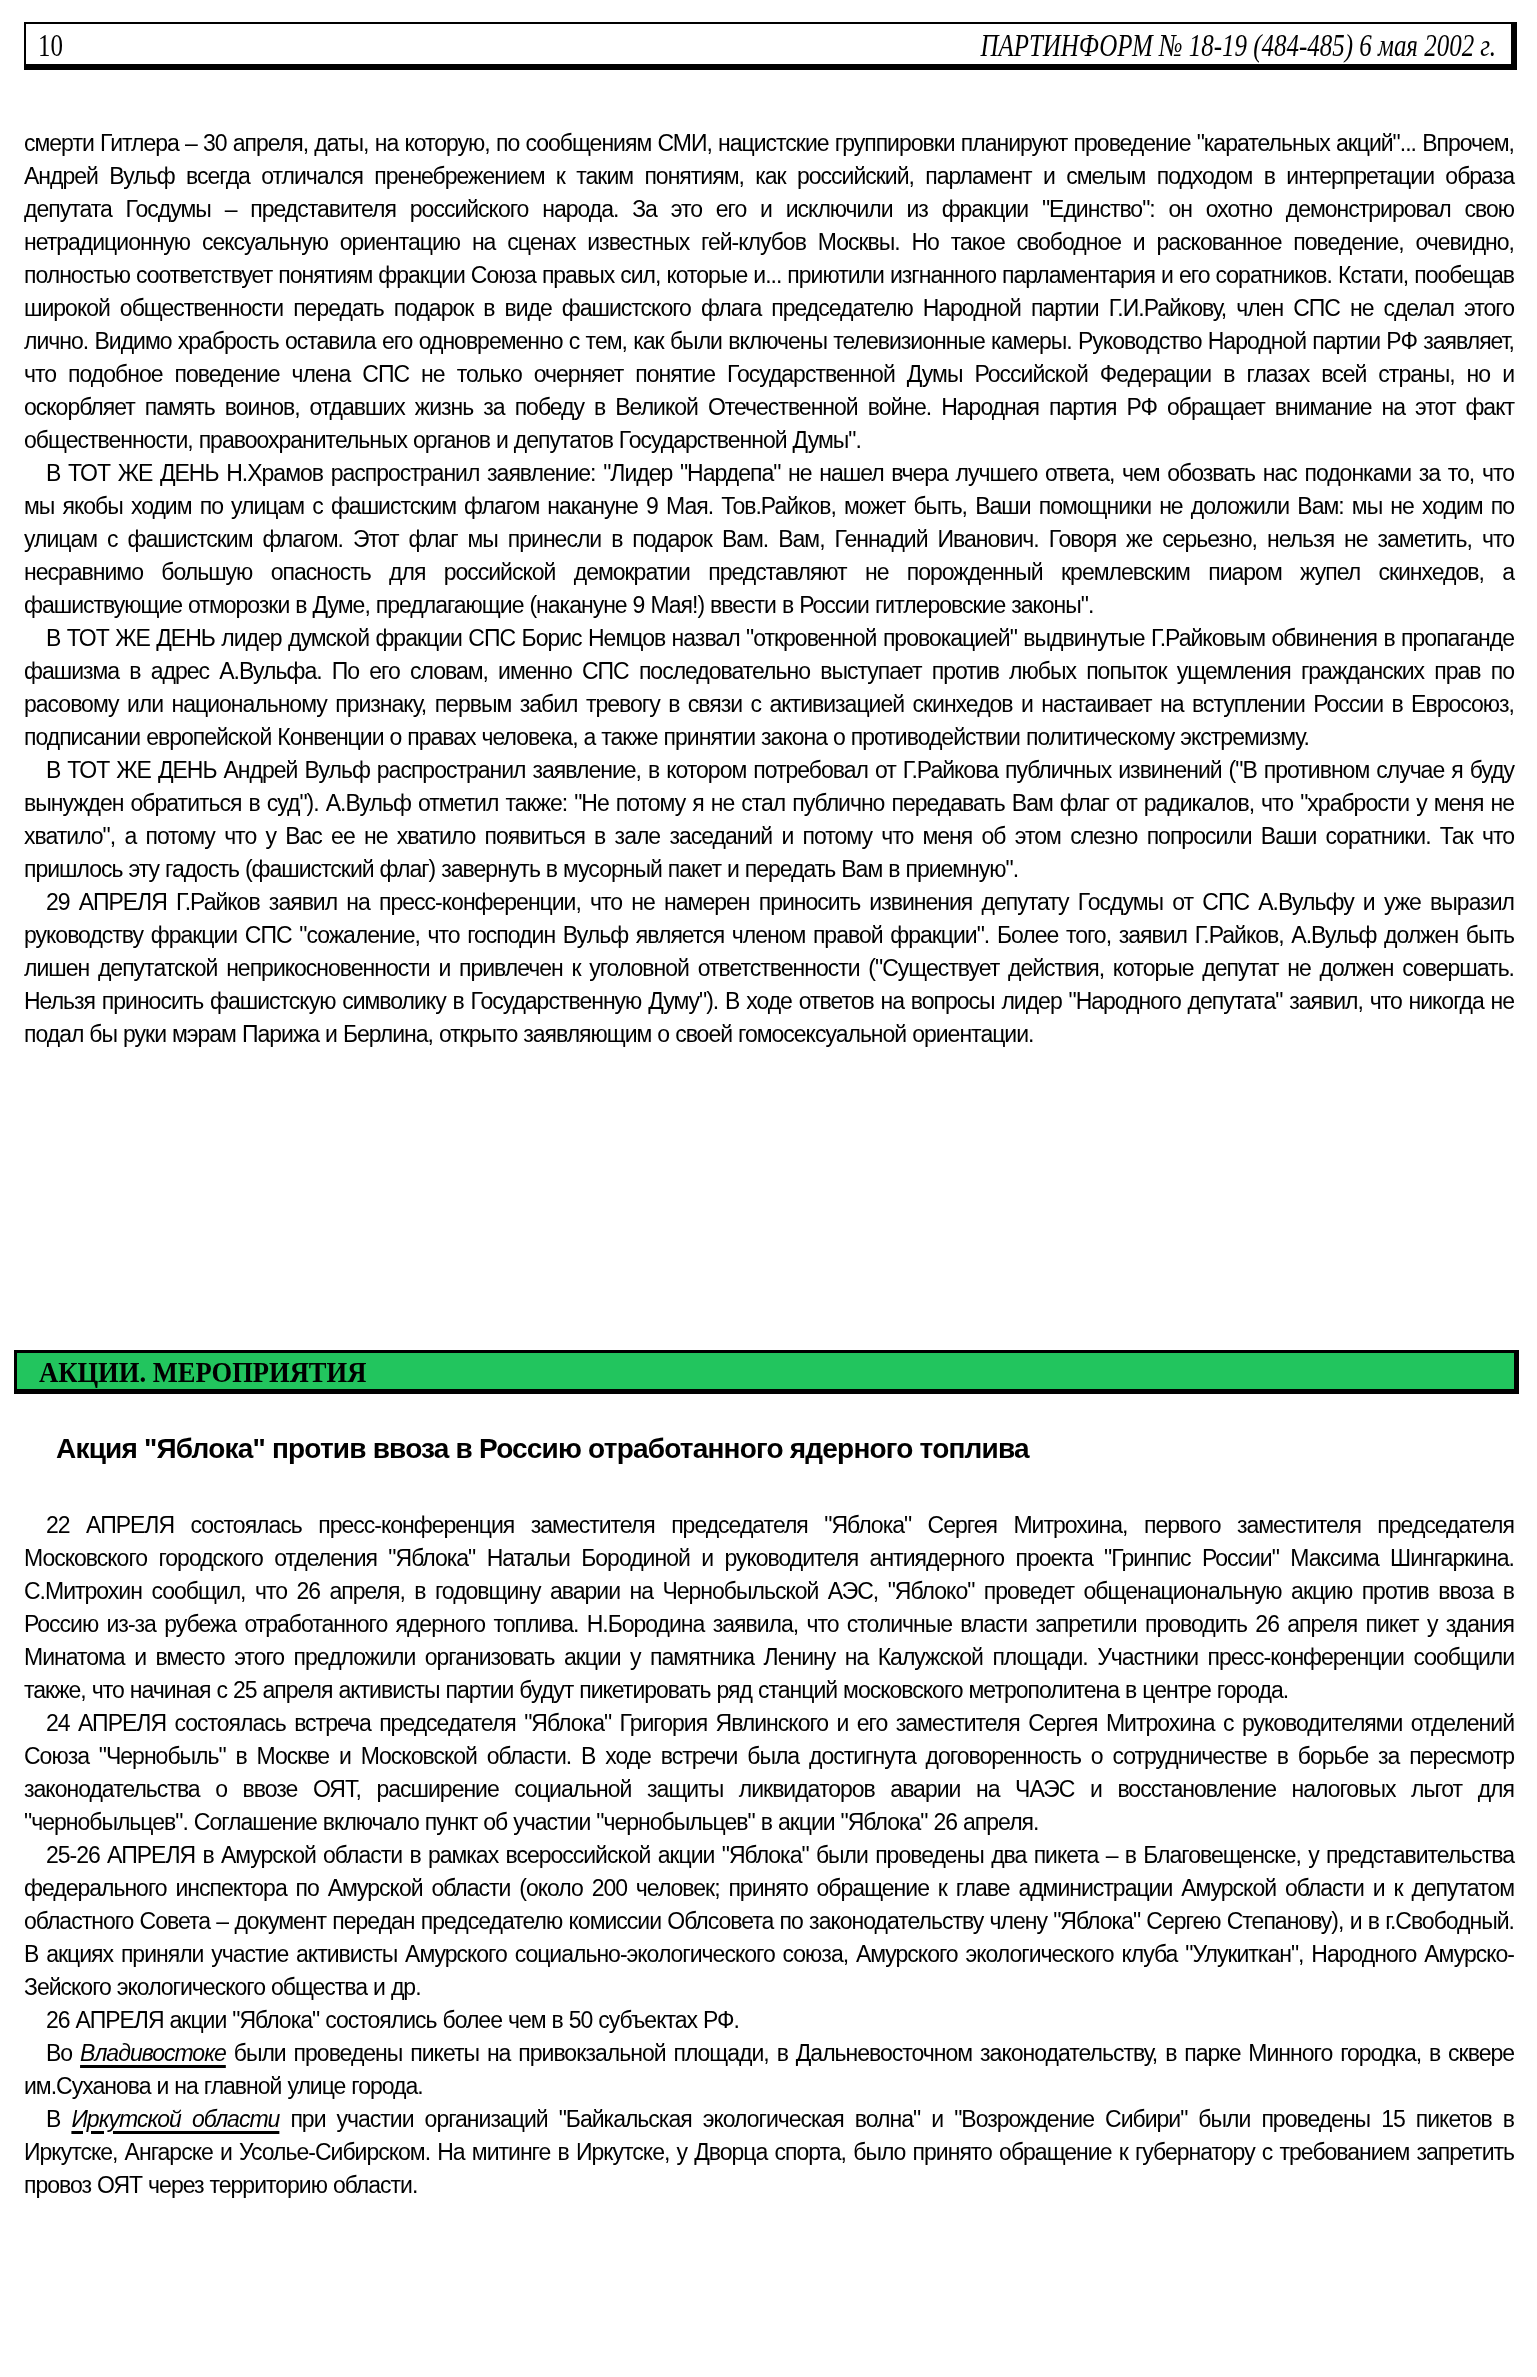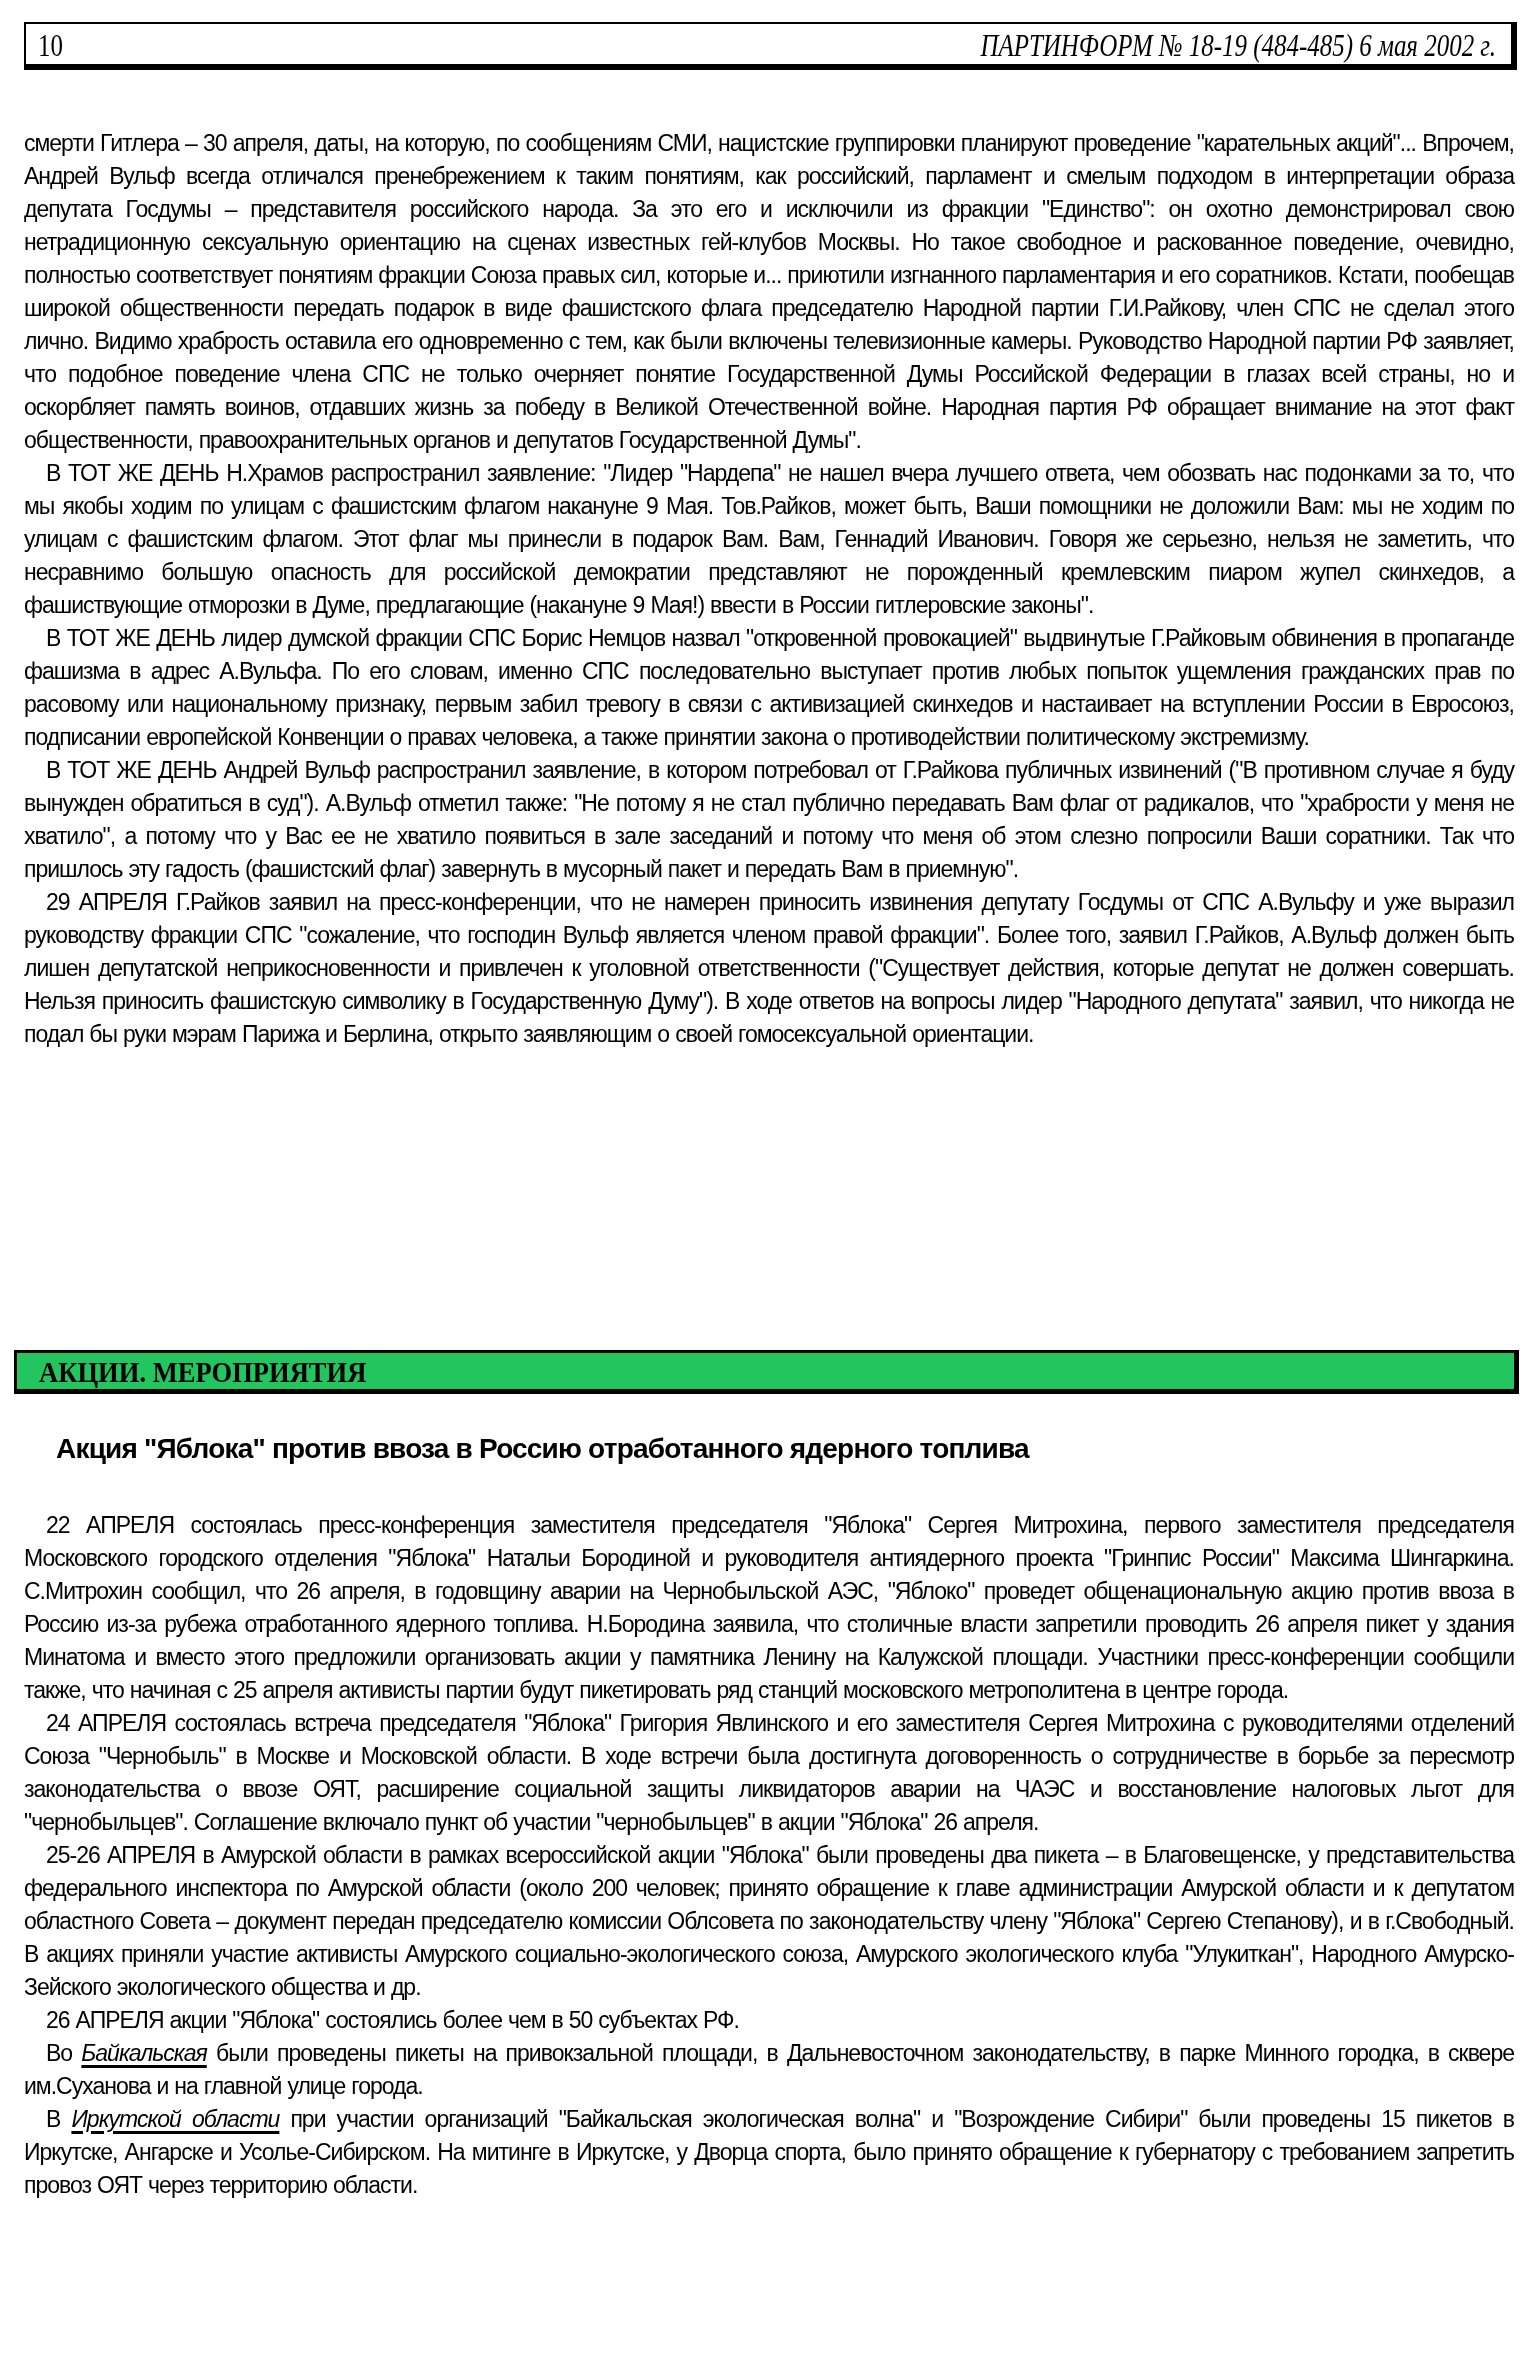--- a/index.html
+++ b/index.html
@@ -69,21 +69,21 @@
 
 <div class="article-title">Акция "Яблока" против ввоза в Россию отработанного ядерного топлива</div>
 
 <div class="col squeeze" style="top:1469px;margin-top:40px;">
   <p class="ind">22 АПРЕЛЯ состоялась пресс-конференция заместителя председателя "Яблока" Сергея Митрохина, первого заместителя председателя Московского городского отделения "Яблока" Натальи Бородиной и руководителя антиядерного проекта "Гринпис России" Максима Шингаркина. С.Митрохин сообщил, что 26 апреля, в годовщину аварии на Чернобыльской АЭС, "Яблоко" проведет общенациональную акцию против ввоза в Россию из-за рубежа отработанного ядерного топлива. Н.Бородина заявила, что столичные власти запретили проводить 26 апреля пикет у здания Минатома и вместо этого предложили организовать акции у памятника Ленину на Калужской площади. Участники пресс-конференции сообщили также, что начиная с 25 апреля активисты партии будут пикетировать ряд станций московского метрополитена в центре города.</p>
   <p class="ind">24 АПРЕЛЯ состоялась встреча председателя "Яблока" Григория Явлинского и его заместителя Сергея Митрохина с руководителями отделений Союза "Чернобыль" в Москве и Московской области. В ходе встречи была достигнута договоренность о сотрудничестве в борьбе за пересмотр законодательства о ввозе ОЯТ, расширение социальной защиты ликвидаторов аварии на ЧАЭС и восстановление налоговых льгот для "чернобыльцев". Соглашение включало пункт об участии "чернобыльцев" в акции "Яблока" 26 апреля.</p>
   <p class="ind">25-26 АПРЕЛЯ в Амурской области в рамках всероссийской акции "Яблока" были проведены два пикета – в Благовещенске, у представительства федерального инспектора по Амурской области (около 200 человек; принято обращение к главе администрации Амурской области и к депутатом областного Совета – документ передан председателю комиссии Облсовета по законодательству члену "Яблока" Сергею Степанову), и в г.Свободный. В акциях приняли участие активисты Амурского социально-экологического союза, Амурского экологического клуба "Улукиткан", Народного Амурско-Зейского экологического общества и др.</p>
   <p class="ind b">26 АПРЕЛЯ акции "Яблока" состоялись более чем в 50 субъектах РФ.</p>
   <p class="ind b">
     <span>Во</span>
-    <span class="u-it">Байкальская</span>
+    <span class="u-it">Владивостоке</span>
     <span>были проведены пикеты на привокзальной площади, в Дальневосточном законодательству, в парке Минного городка, в сквере им.Суханова и на главной улице города.</span>
   </p>
   <p class="ind b">
     <span>В</span>
     <span class="u-it">Иркутской области</span>
     <span>при участии организаций "Байкальская экологическая волна" и "Возрождение Сибири" были проведены 15 пикетов в Иркутске, Ангарске и Усолье-Сибирском. На митинге в Иркутске, у Дворца спорта, было принято обращение к губернатору с требованием запретить провоз ОЯТ через территорию области.</span>
   </p>
 </div>
 
 

